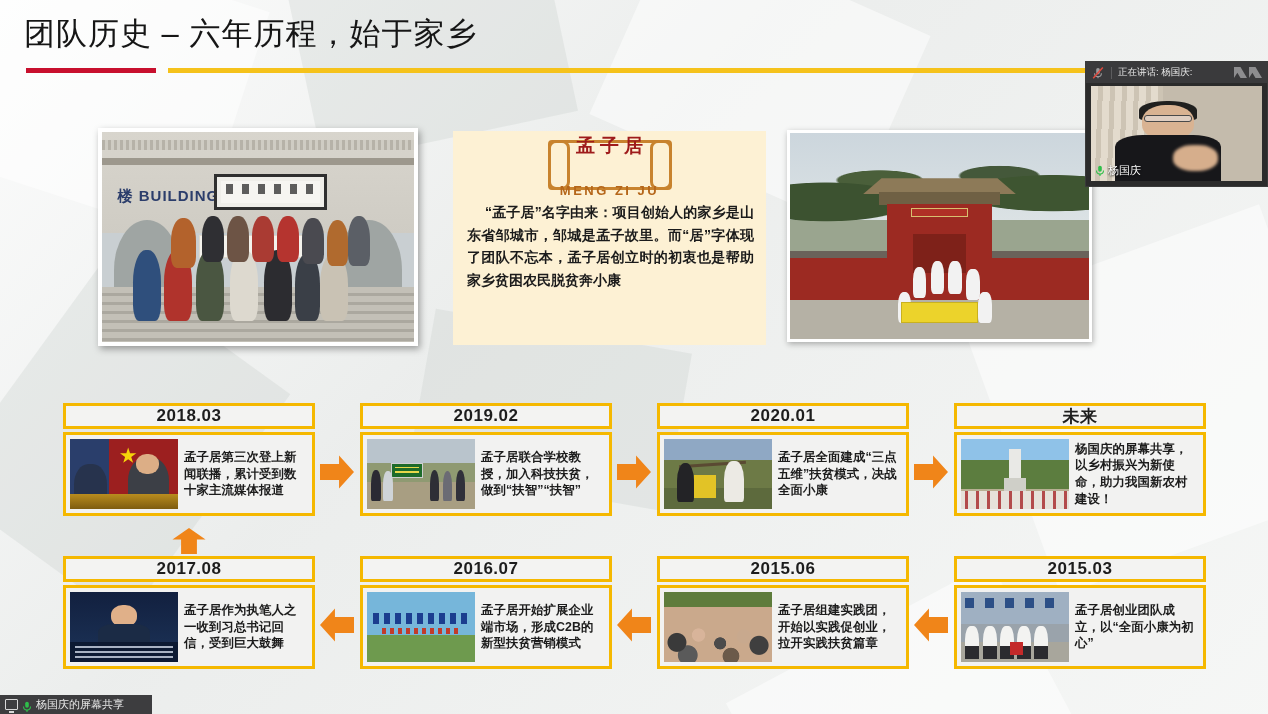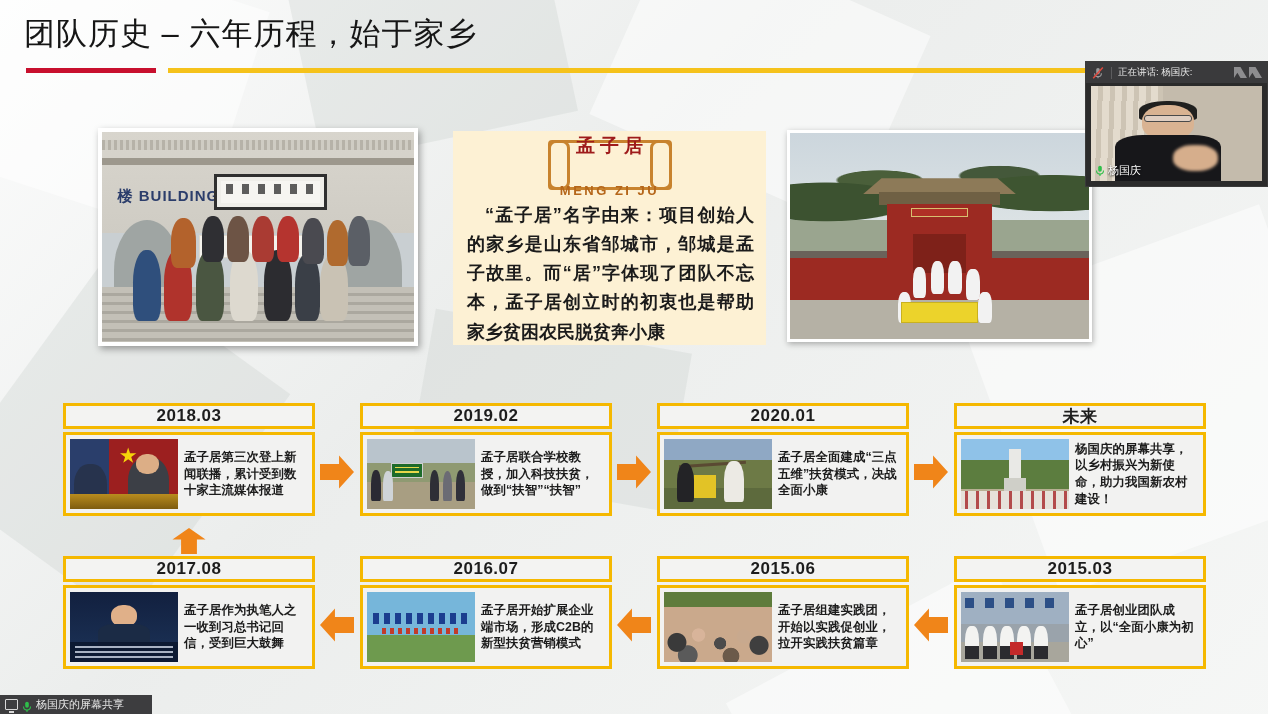--- a/index.html
+++ b/index.html
@@ -76,21 +76,21 @@
     content:""; position:absolute; top:-3px; bottom:-3px; width:16px;
     border:3px solid #c8832e; border-radius:8px; background:#fdf1d4;
   }
   .brand-logo::before{ left:-3px; } .brand-logo::after{ right:-3px; }
   .brand-cn { position:relative; z-index:2; font-size: 19px; color:#9e1b1b; font-weight:bold; letter-spacing:5px;
      font-family:"DejaVu Serif","Liberation Serif",serif; text-indent:5px; }
   .brand-rule { position:relative; z-index:2; width:74px; height:2px; background:#c8832e; margin:1px 0 2px; }
   .brand-en { position:relative; z-index:2; font-size: 13px; color:#b5661a; letter-spacing:2.5px; font-weight:bold;margin-top:21px; }
   .hero-mid-body {
     position:absolute; left: 14px; right: 12px; top: 70px;
-    font-size: 18px; line-height: 1.62; color:#1b1b1b; font-weight: bold;
+    font-size: 14px; line-height: 1.62; color:#1b1b1b; font-weight: bold;
     text-align: justify; text-indent: 18px;
   }
 
   
   .hero-right {
     position:absolute; left: 787px; top: 130px; width: 305px; height: 212px;
     border: 3px solid #ffffff; box-shadow: 1px 2px 6px rgba(0,0,0,.3);
     background: linear-gradient(#cfd8de 0 38%, #9aa58f 38% 100%);
   }
   .t-sky{position:absolute;left:0;top:0;right:0;height:42%;background:linear-gradient(#ccd6dd,#dbe2e4);}

